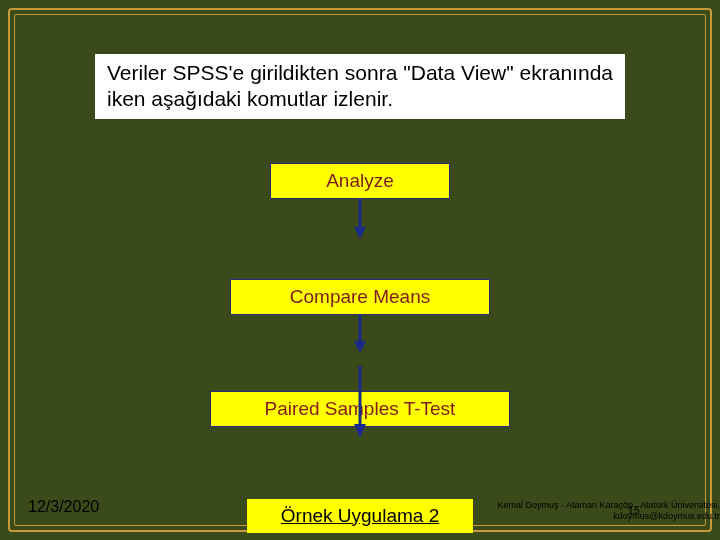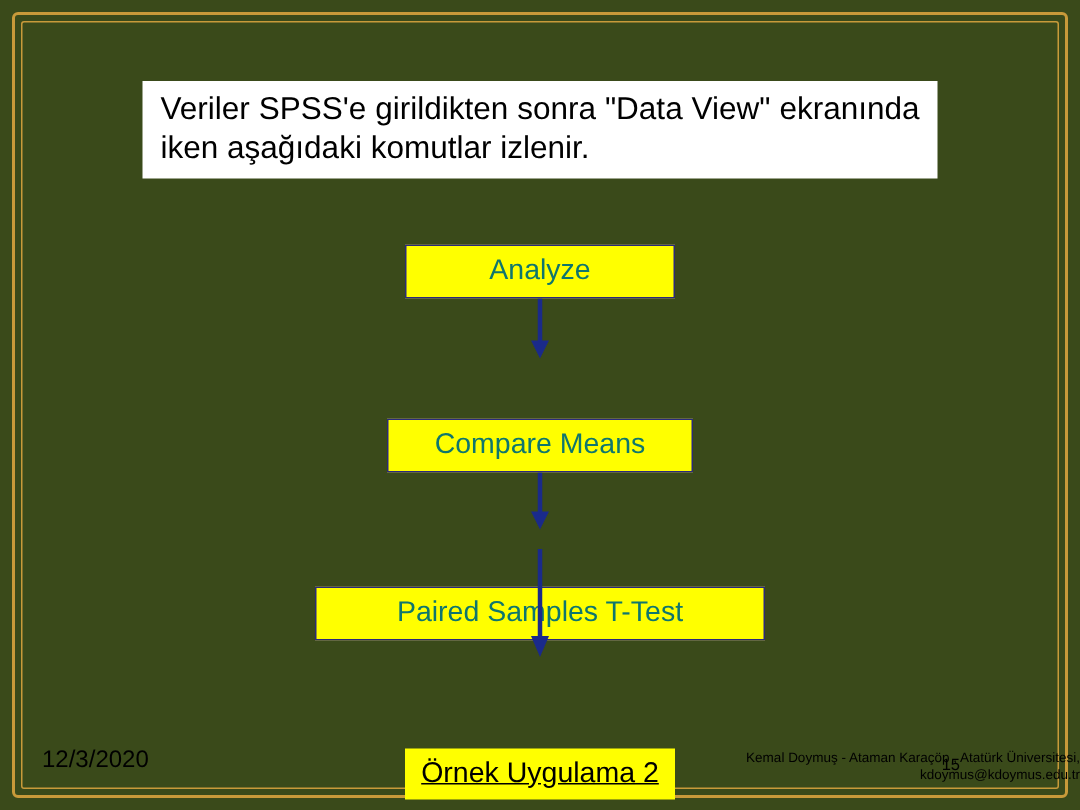--- a/index.html
+++ b/index.html
@@ -35,44 +35,44 @@
     margin-top: 54px;
     padding: 6px 12px 6px 12px;
     font-size: 21px;
     color: #000;
     text-align: justify;
     line-height: 1.25;
   }
   .step-box {
     background: #ffff00;
     border: 1px solid #2a2a7a;
-    color: #0f766e;
+    color: #7f1d1d;
     font-size: 19px;
     text-align: center;
     padding: 6px 0;
   }
   .step-analyze {
     width: 180px;
     margin-top: 44px;
   }
   .step-compare {
-    width: 204px;
+    width: 260px;
     margin-top: 40px;
   }
   .step-paired {
     width: 300px;
     margin-top: 38px;
   }
   .example-box {
     background: #ffff00;
     color: #000;
     font-size: 19px;
     text-align: center;
     padding: 6px 0;
-    width: 180px;
+    width: 226px;
     margin-top: 72px;
     text-decoration: underline;
   }
   
   .arrow-svg {
     display: block;
   }
   .footer-date {
     position: absolute;
     left: 28px;

